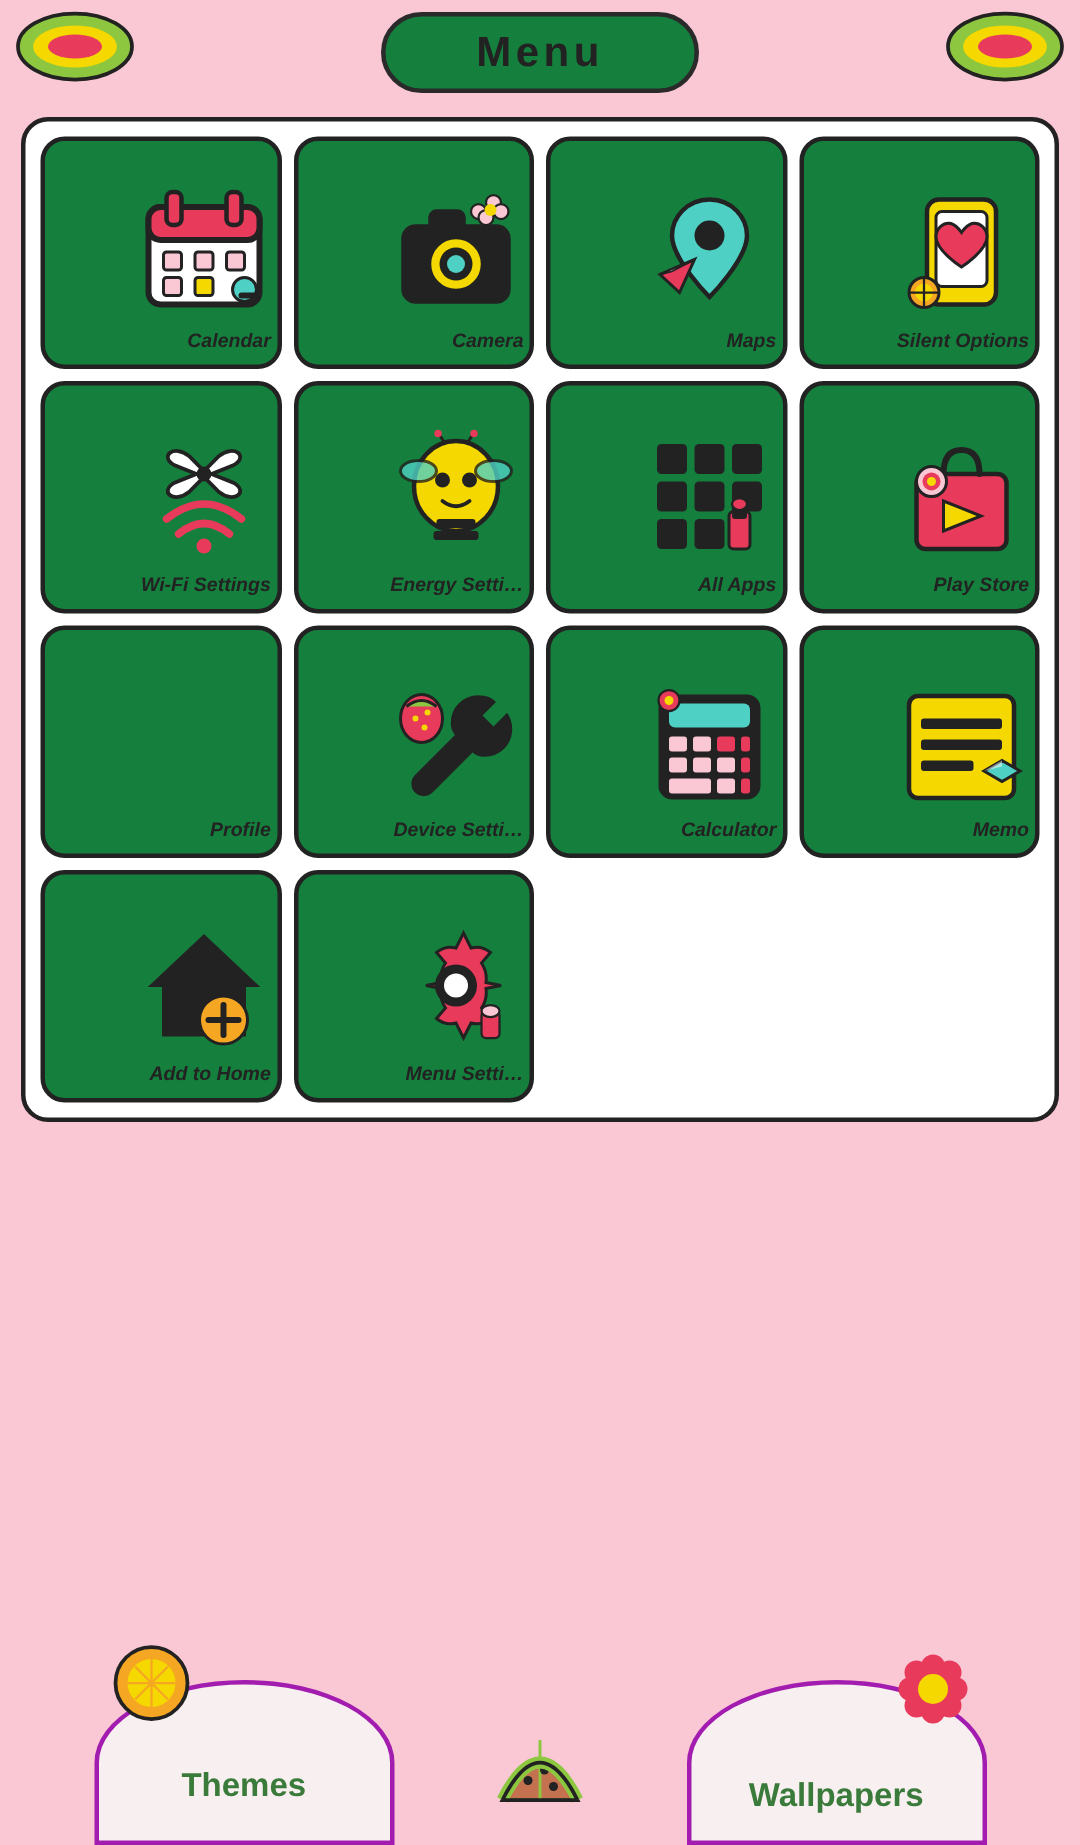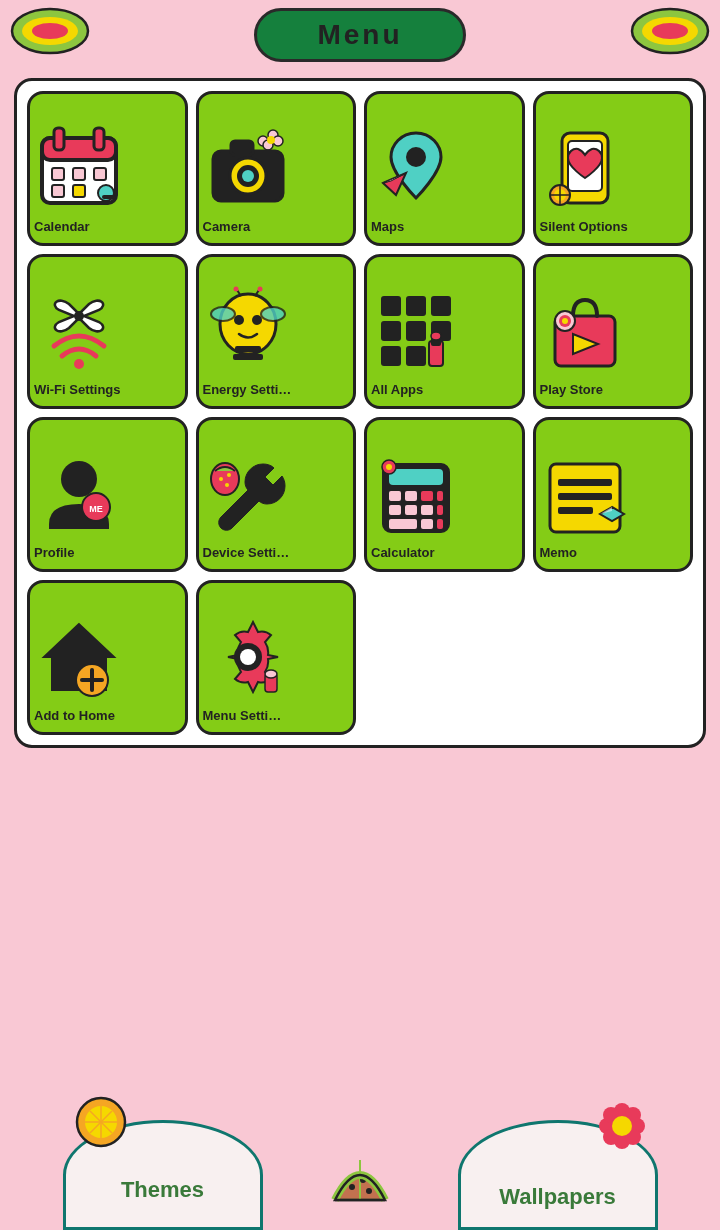--- a/index.html
+++ b/index.html
@@ -54,30 +54,31 @@
       border-radius: 18px;
       margin: 8px 14px;
       padding: 10px;
       display: grid;
       grid-template-columns: repeat(4, 1fr);
       gap: 8px;
     }
 
     
     .app-tile {
-      background: #84cc16;
+      background: #15803d;
       border: 3px solid #222;
       border-radius: 16px;
       display: flex;
       flex-direction: column;
-      align-items: flex-start;
+      align-items: flex-end;
       justify-content: flex-end;
       padding: 8px 4px 8px;
       cursor: pointer;
       min-height: 155px;
+      font-style: italic;
     }
 
     .tile-icon {
       width: 90px;
       height: 90px;
       display: flex;
       align-items: center;
       justify-content: center;
       margin-bottom: 6px;
     }
@@ -106,21 +107,21 @@
     }
     .bottom-nav-section {
       flex: 1;
       display: flex;
       flex-direction: column;
       align-items: center;
       justify-content: flex-end;
     }
     .bottom-bubble {
       background: #f8f0f0;
-      border: 3px solid #0f766e;
+      border: 3px solid #a21caf;
       border-radius: 50% 50% 0 0;
       width: 200px;
       height: 110px;
       display: flex;
       flex-direction: column;
       align-items: center;
       justify-content: center;
       position: relative;
     }
     .bottom-nav-label {
@@ -300,30 +301,20 @@
 
         <circle cx="25" cy="35" r="10" fill="#f9c8d4" stroke="#222" stroke-width="2"></circle>
         <circle cx="25" cy="35" r="6" fill="#e83a5a"></circle>
         <circle cx="25" cy="35" r="3" fill="#f5d800"></circle>
       </svg>
     </div>
     <div class="tile-label">Play Store</div>
   </div>
 
   <div class="app-tile">
-    <div class="tile-icon">
-      <svg viewBox="0 0 90 90">
-
-        <circle cx="45" cy="30" r="18" fill="#222"></circle>
-        <path d="M15 75 Q15 55 45 55 Q75 55 75 75 L75 80 L15 80Z" fill="#222"></path>
-
-        <circle cx="62" cy="58" r="14" fill="#e83a5a" stroke="#222" stroke-width="2"></circle>
-        <text x="62" y="63" font-size="9" font-weight="bold" text-anchor="middle" fill="white">ME</text>
-      </svg>
-    </div>
     <div class="tile-label">Profile</div>
   </div>
 
   <div class="app-tile">
     <div class="tile-icon">
       <svg viewBox="0 0 90 90">
 
         <path d="M60 15 C50 15 42 23 42 33 C42 36 43 39 45 41 L18 68 C15 71 15 76 18 79 C21 82 26 82 29 79 L56 52 C58 54 61 55 64 55 C74 55 82 47 82 37 C82 33 81 30 79 27 L70 36 L62 28 L71 19 C68 16 64 15 60 15Z" fill="#222" stroke="#222" stroke-width="1"></path>
 
         <ellipse cx="22" cy="30" rx="14" ry="16" fill="#e83a5a" stroke="#222" stroke-width="2"></ellipse>

